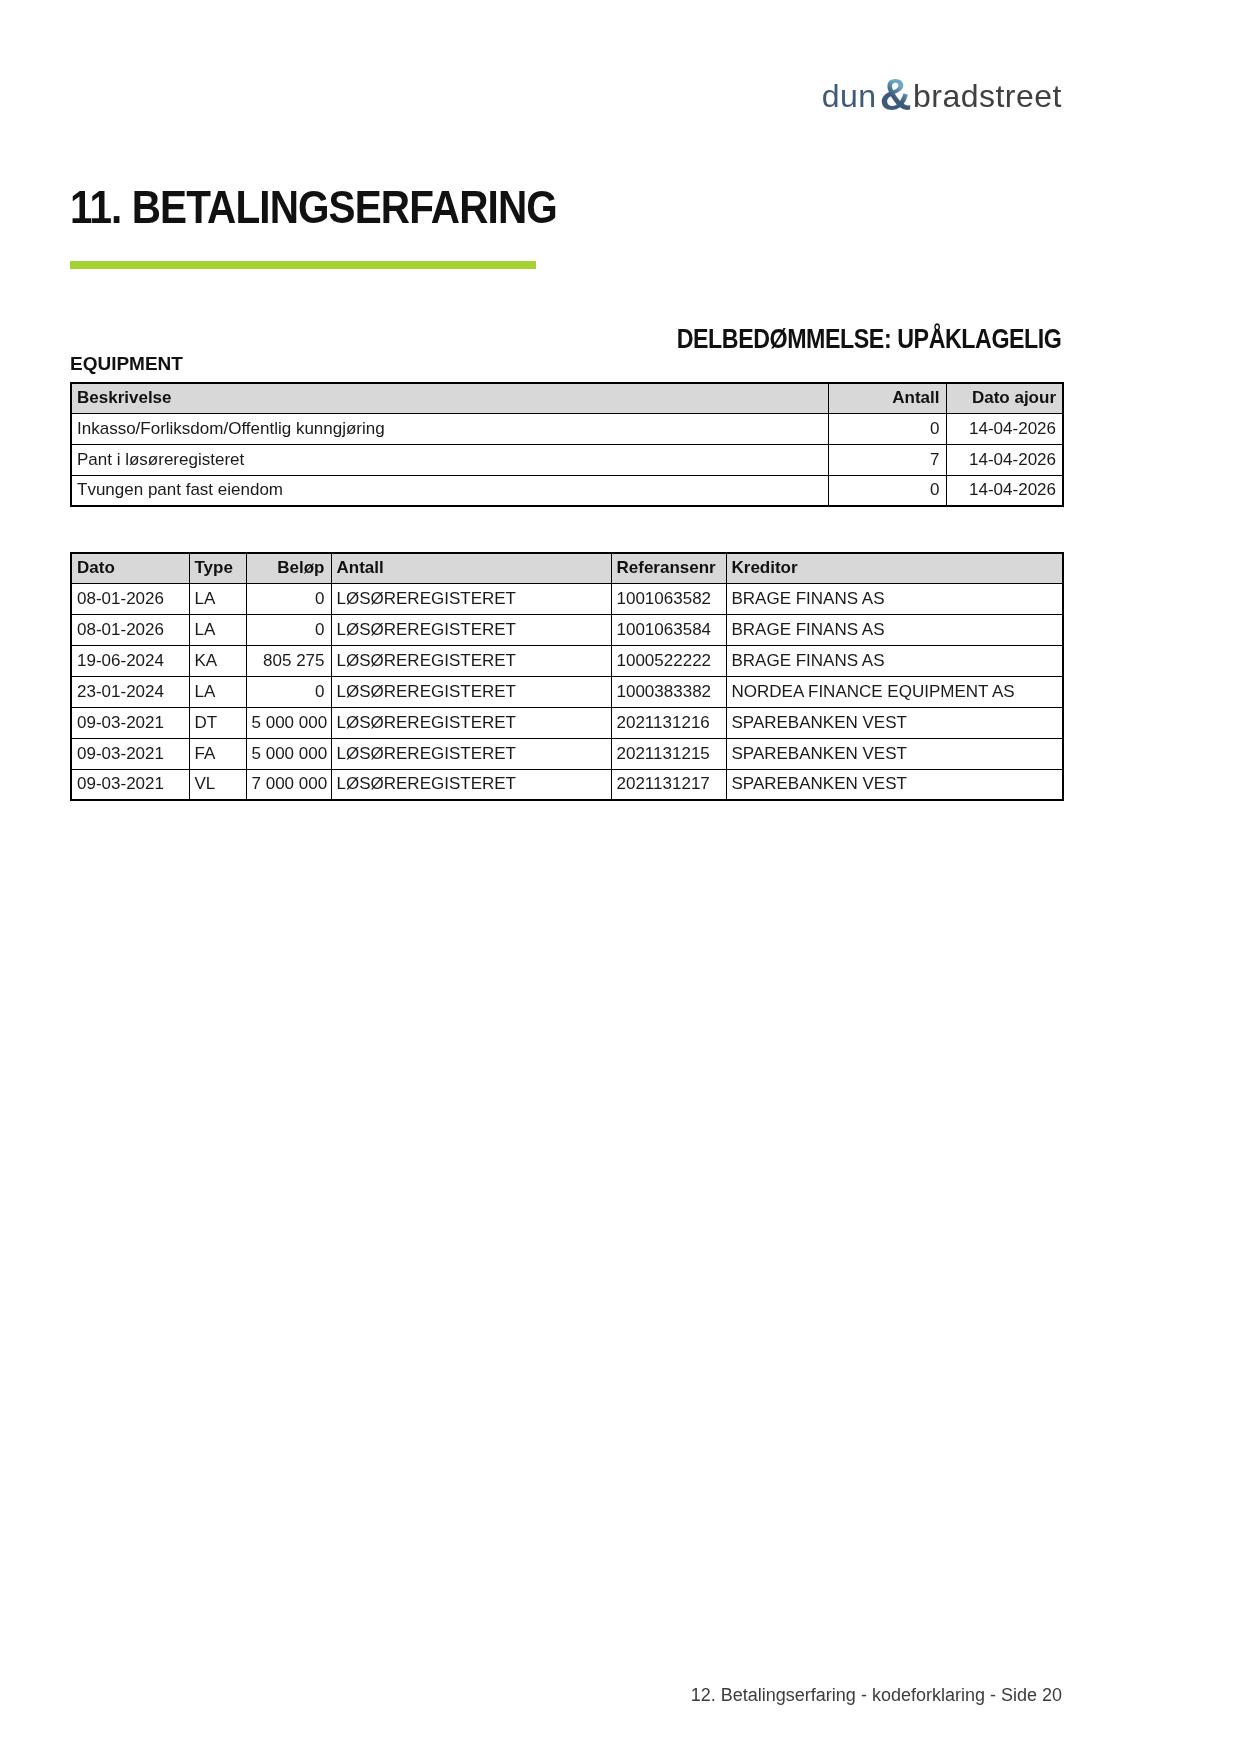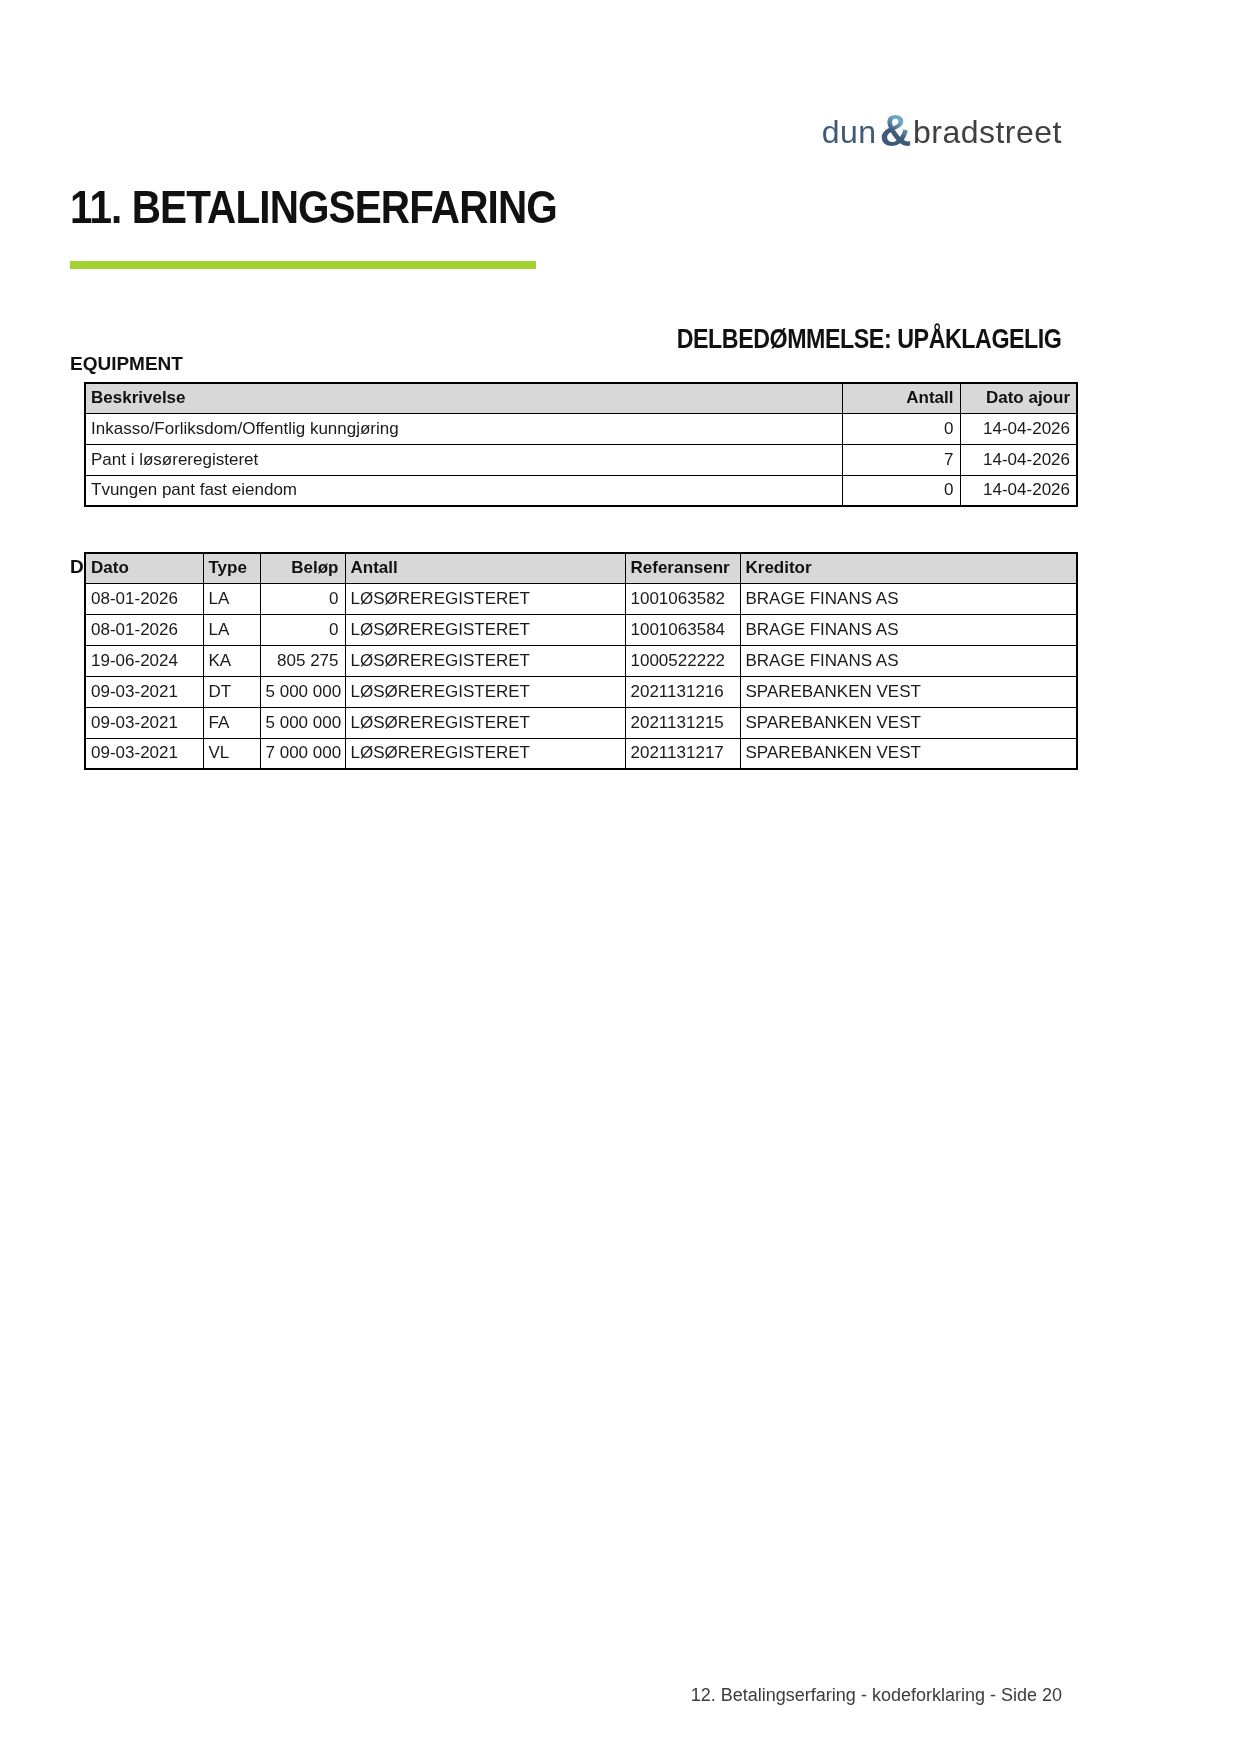--- a/index.html
+++ b/index.html
@@ -21,21 +21,20 @@
   .logo {
     position: absolute;
     top: 70px;
     right: 179px;
     display: flex;
     align-items: baseline;
     font-size: 32px;
     letter-spacing: 0.5px;
     line-height: 1;
     white-space: nowrap;
-    margin-top: 36px;
   }
   .logo .dun { color: #3d5a78; font-weight: 400; }
   .logo .brad { color: #404040; font-weight: 400; }
   .logo .amp {
     font-size: 44px;
     font-weight: 700;
     color: #3d5a78;
     margin: 0 1px 0 3px;
     position: relative;
     top: 3px;
@@ -96,21 +95,21 @@
     position: absolute;
     left: 70px;
     width: 992px;
     border-collapse: collapse;
     font-size: 17px;
     table-layout: fixed;
   }
   .summary-table { top: 382px; }
   .details-table { top: 552px; }
   table, th, td { border: 1px solid #000000; }
-  table { border: 2px solid #000000; margin-left: 14px; }
+  table { border: 2px solid #000000; }
   th {
     background: #d8d8d8;
     font-weight: 700;
     height: 30px;
     text-align: left;
     padding: 0 6px 0 5px;
     color: #111111;
   }
   td {
     height: 31px;
@@ -223,20 +222,28 @@
       </tr>
       <tr>
         <td>19-06-2024</td>
         <td>KA</td>
         <td class="right">805 275</td>
         <td>LØSØREREGISTERET</td>
         <td>1000522222</td>
         <td>BRAGE FINANS AS</td>
       </tr>
       <tr>
+        <td>23-01-2024</td>
+        <td>LA</td>
+        <td class="right">0</td>
+        <td>LØSØREREGISTERET</td>
+        <td>1000383382</td>
+        <td>NORDEA FINANCE EQUIPMENT AS</td>
+      </tr>
+      <tr>
         <td>09-03-2021</td>
         <td>DT</td>
         <td class="right">5 000 000</td>
         <td>LØSØREREGISTERET</td>
         <td>2021131216</td>
         <td>SPAREBANKEN VEST</td>
       </tr>
       <tr>
         <td>09-03-2021</td>
         <td>FA</td>

